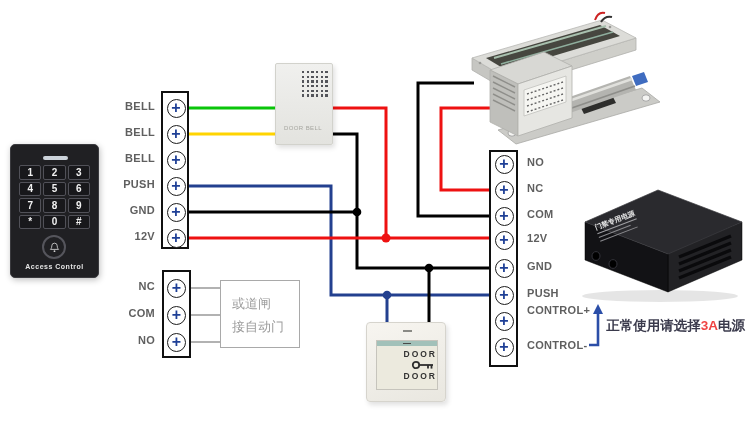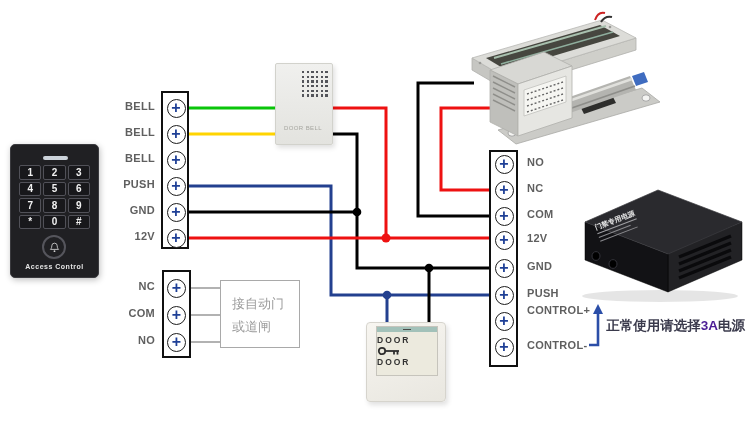--- a/index.html
+++ b/index.html
@@ -40,30 +40,30 @@
     background:linear-gradient(180deg,#f0f0ee,#e3e3df);border:1px solid #d2d2cc;border-radius:2px;
     box-sizing:border-box;box-shadow:2px 3px 5px rgba(0,0,0,.12);}
   .db-grill{position:absolute;left:26px;top:7px;display:grid;grid-template-columns:repeat(6,1fr);gap:2.5px;}
   .db-dot{width:2.2px;height:2.2px;background:#53545a;}
   .db-label{position:absolute;left:8px;top:61px;font-size:6px;letter-spacing:.4px;color:#a6a6a0;}
   
   .exitbtn{position:absolute;left:366px;top:322px;width:80px;height:80px;z-index:2;
     background:linear-gradient(160deg,#f7f5f0,#e9e7e0);border:1px solid #d6d4cd;border-radius:4px;
     box-sizing:border-box;box-shadow:2px 3px 5px rgba(0,0,0,.12);}
   .ex-dash{position:absolute;left:36px;top:7px;width:9px;height:2px;background:#8a8a85;}
-  .ex-inner{position:absolute;left:9px;top:3px;width:62px;height:50px;background:#eceade;
-    border:1px solid #c6c4bc;box-sizing:border-box;display:flex;flex-direction:column;align-items:flex-start;}
+  .ex-inner{position:absolute;left:9px;top:17px;width:62px;height:50px;background:#eceade;
+    border:1px solid #c6c4bc;box-sizing:border-box;display:flex;flex-direction:column;align-items:flex-end;}
   .ex-strip{width:100%;height:5px;background:#a2c1b9;display:flex;align-items:center;justify-content:center;}
   .ex-strip i{display:block;width:8px;height:1.8px;background:#4a4a48;}
   .ex-door{margin-top:3px;font-size:8.5px;font-weight:bold;letter-spacing:2px;color:#333;}
   .ex-exit{font-size:8.5px;font-weight:bold;letter-spacing:2px;color:#333;}
   
   .note{position:absolute;left:595px;top:317px;width:150px;text-align:right;z-index:5;
     font-size:13.5px;font-weight:bold;color:#3a3a4c;line-height:17.5px;white-space:nowrap;}
-  .note .hot{color:#4c1d95;}
+  .note .hot{color:#ef4444;}
   svg{display:block;}
   .layer{position:absolute;left:0;top:0;z-index:1;}
   .devlayer{position:absolute;z-index:2;}
 </style>
 </head>
 <body>
 
 <svg class="layer" width="747" height="442" viewBox="0 0 747 442">
 
   <g>
@@ -136,22 +136,22 @@
 
 <div class="tblock" style="left:162px;top:270px;width:29px;height:88px;"></div>
 <div class="lbl r-align" style="left:95px;top:280px;">NC</div>
 <div class="lbl r-align" style="left:95px;top:307px;">COM</div>
 <div class="lbl r-align" style="left:95px;top:334px;">NO</div>
 <span class="screw" style="left:167px;top:278.5px;">+</span>
 <span class="screw" style="left:167px;top:305.5px;">+</span>
 <span class="screw" style="left:167px;top:332.5px;">+</span>
 
 <div class="relaybox">
+  <div>或道闸</div>
   <div>接自动门</div>
-  <div>或道闸</div>
 </div>
 
 <div class="doorbell">
   <div class="db-grill">
     <i class="db-dot"></i>
       <i class="db-dot"></i>
       <i class="db-dot"></i>
       <i class="db-dot"></i>
       <i class="db-dot"></i>
       <i class="db-dot"></i>

